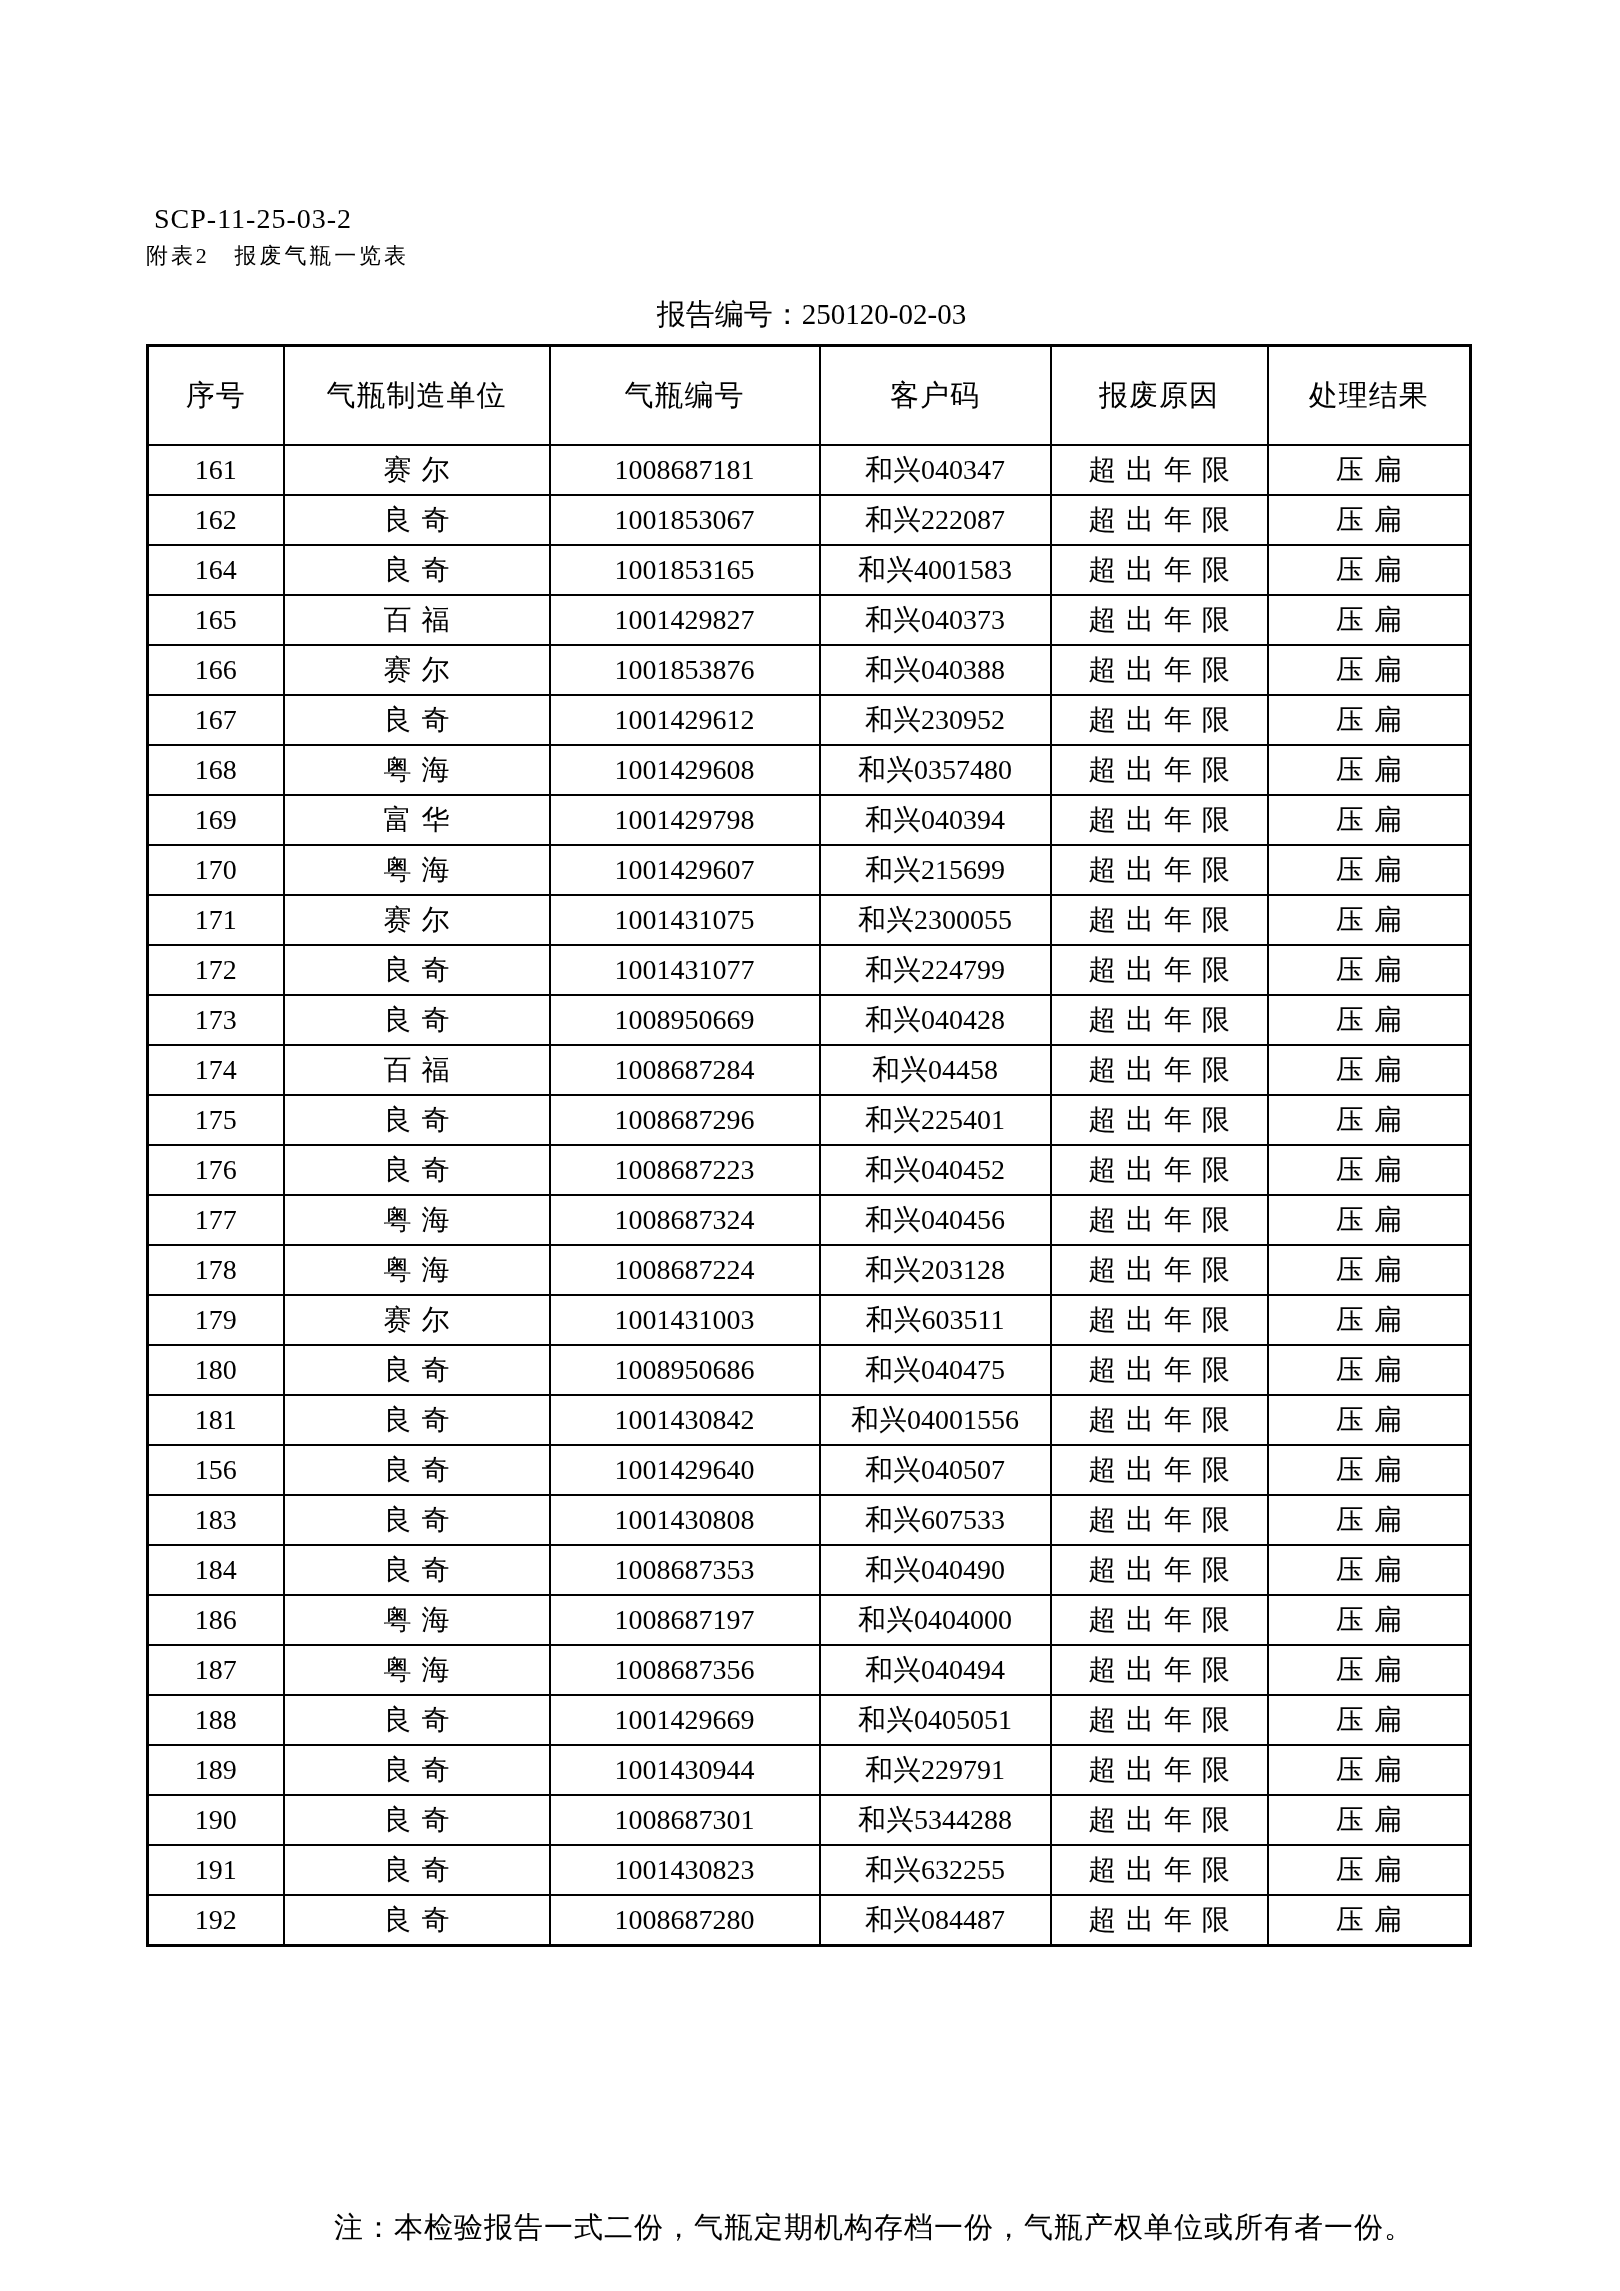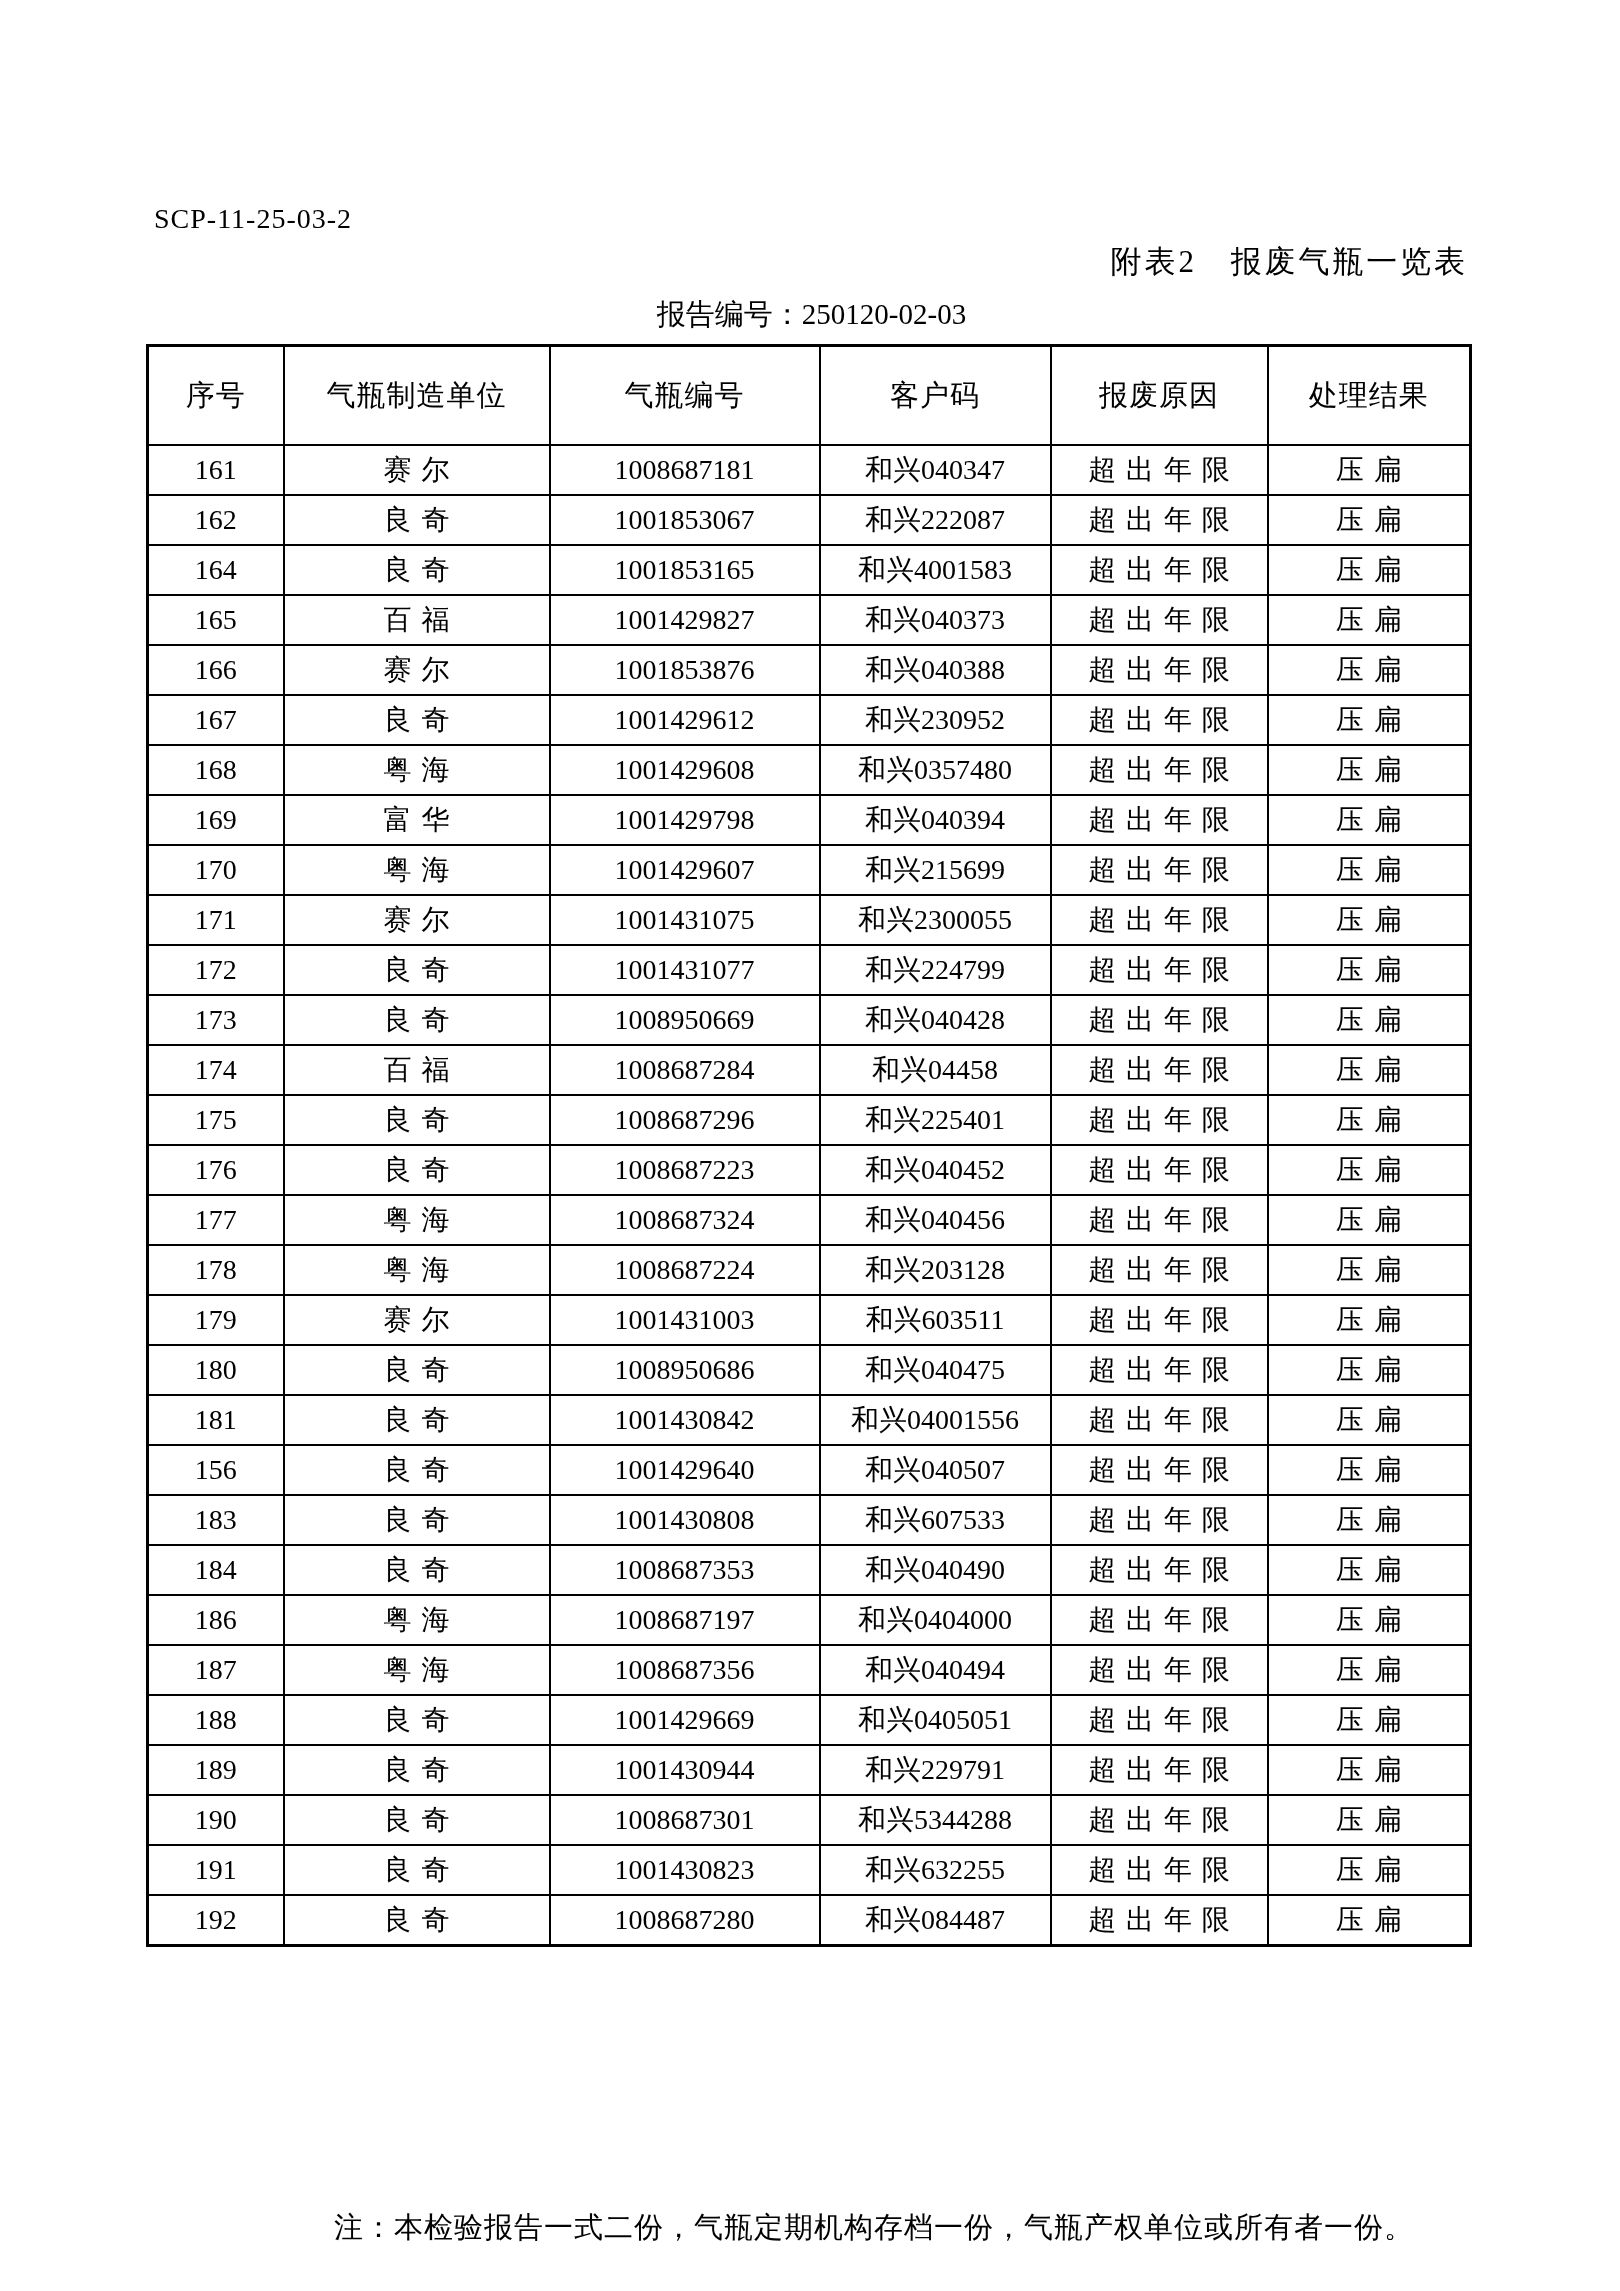--- a/index.html
+++ b/index.html
@@ -20,22 +20,22 @@
     top: 203px;
     font-size: 28px;
     letter-spacing: 1px;
     white-space: nowrap;
   }
   .title {
     position: absolute;
     left: 146px;
     top: 241px;
     width: 1322px;
-    text-align: right;
-    font-size: 31px;
+    text-align: left;
+    font-size: 22px;
     letter-spacing: 2.9px;
     white-space: nowrap;
   }
   .report-line {
     position: absolute;
     left: 146px;
     top: 295px;
     width: 1331px;
     text-align: center;
     font-size: 29px;

